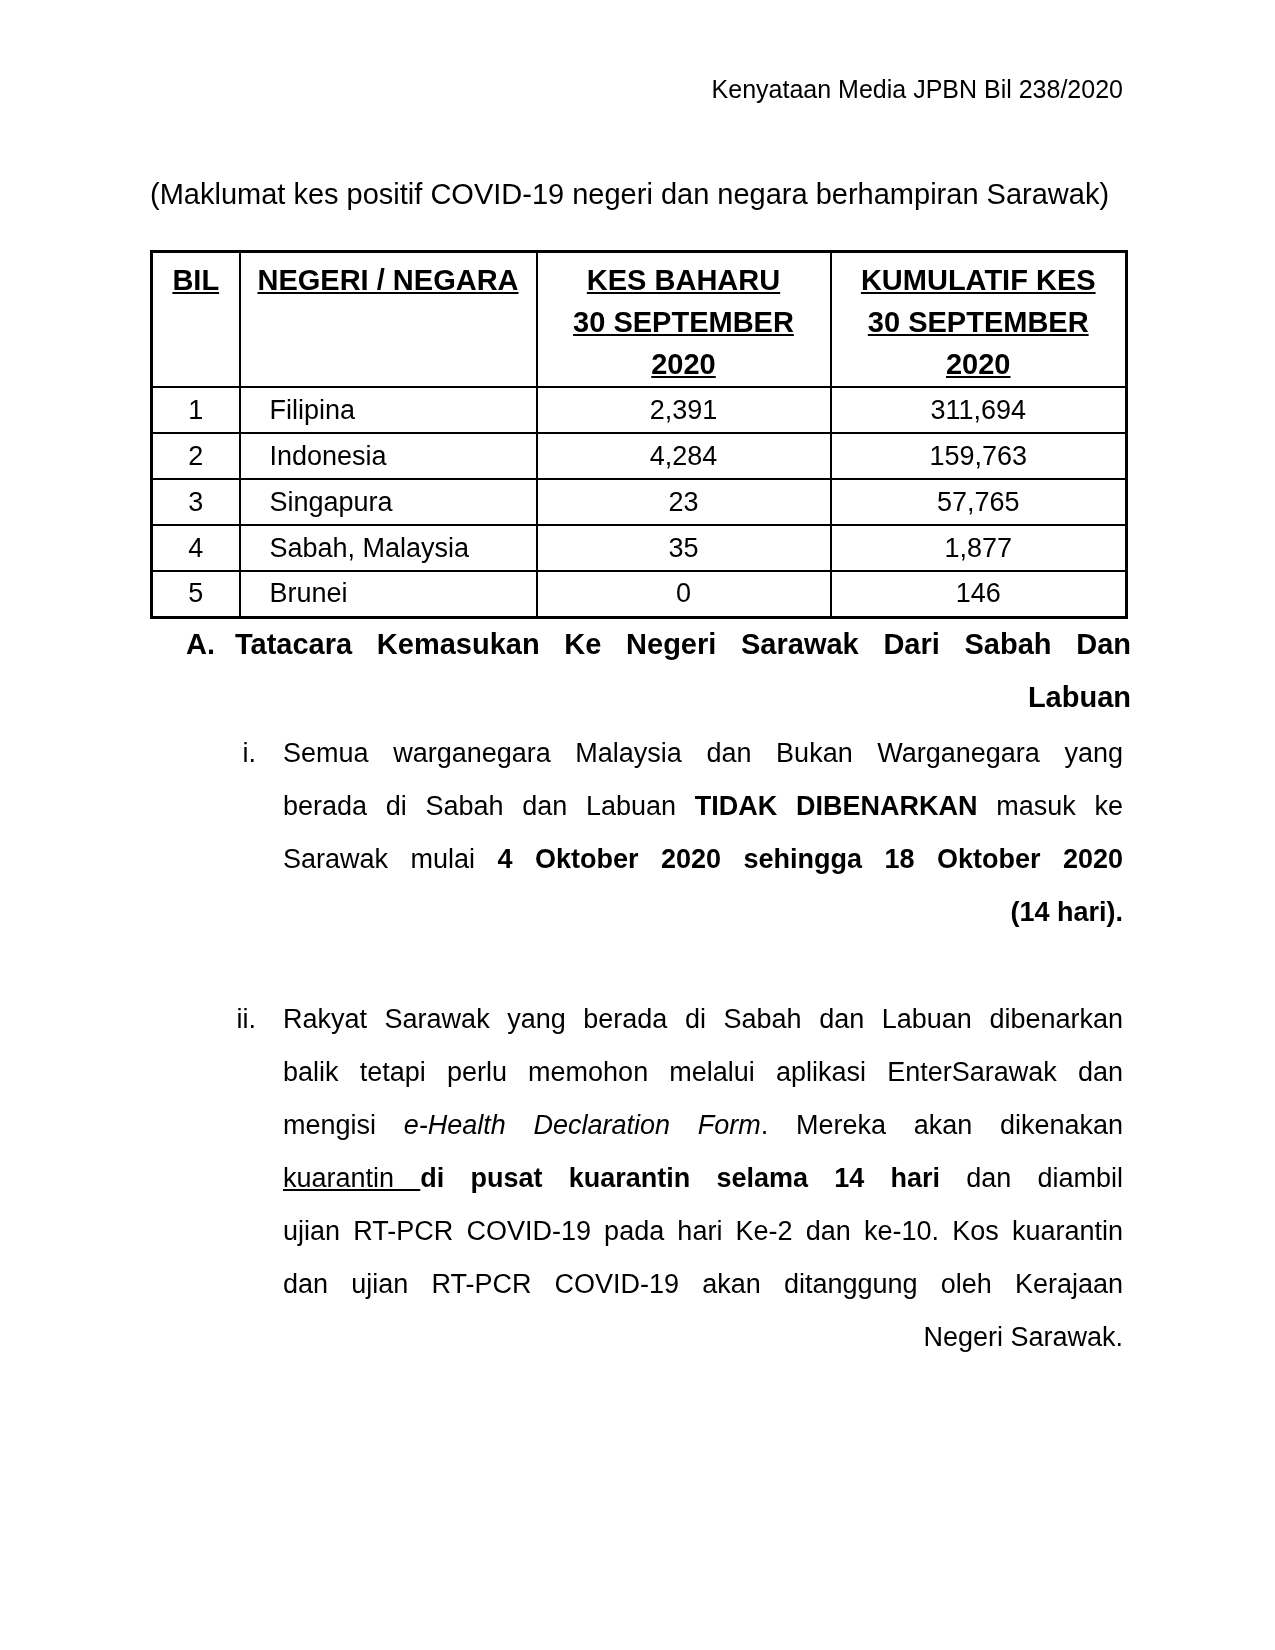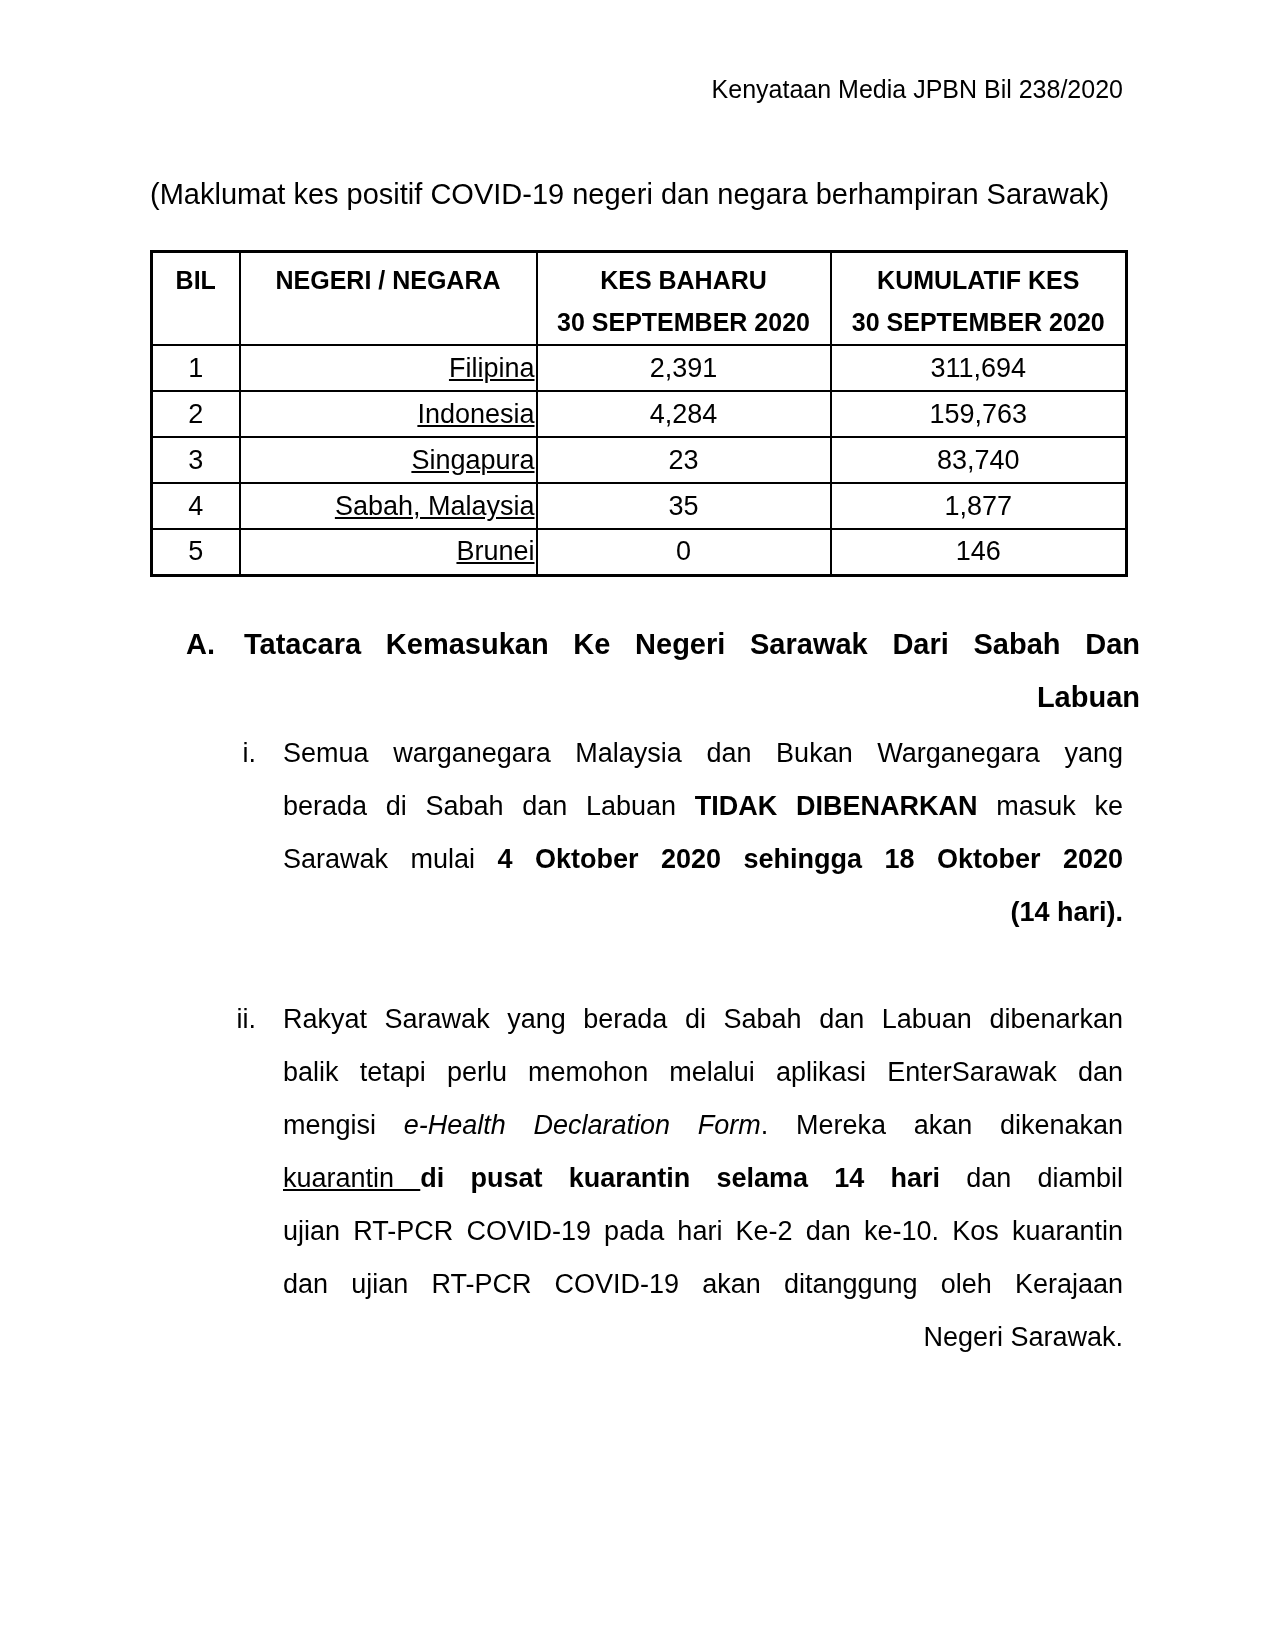--- a/index.html
+++ b/index.html
@@ -41,48 +41,49 @@
     border-collapse: collapse;
     table-layout: fixed;
     border: 3px solid #000;
   }
   table.covid th, table.covid td {
     border: 2px solid #000;
     overflow: hidden;
   }
   table.covid th {
     font-weight: bold;
-    font-size: 25px;
+    font-size: 29px;
     line-height: 42px;
     vertical-align: top;
     padding-top: 6px;
     text-align: center;
     height: 90px;
     box-sizing: border-box;
+    text-decoration: underline;
   }
   table.covid td {
     font-size: 27px;
     height: 46px;
     box-sizing: border-box;
     vertical-align: middle;
   }
   td.c { text-align: center; }
-  td.l { text-align: right; padding-left: 14px; text-decoration: underline; }
+  td.l { text-align: left; padding-left: 29px; }
 
   .sec-marker {
     position: absolute;
     left: 186px;
     top: 618px;
     font-weight: bold;
     font-size: 29px;
     line-height: 53px;
   }
   .sec-title {
     position: absolute;
-    left: 244px;
+    left: 235px;
     top: 618px;
     width: 896px;
     font-weight: bold;
     font-size: 29px;
     line-height: 53px;
   }
   .item-marker {
     position: absolute;
     left: 180px;
     width: 76px;
@@ -159,21 +160,21 @@
     <tr>
       <td class="c">2</td>
       <td class="l">Indonesia</td>
       <td class="c">4,284</td>
       <td class="c">159,763</td>
     </tr>
     <tr>
       <td class="c">3</td>
       <td class="l">Singapura</td>
       <td class="c">23</td>
-      <td class="c">83,740</td>
+      <td class="c">57,765</td>
     </tr>
     <tr>
       <td class="c">4</td>
       <td class="l">Sabah, Malaysia</td>
       <td class="c">35</td>
       <td class="c">1,877</td>
     </tr>
     <tr>
       <td class="c">5</td>
       <td class="l">Brunei</td>

